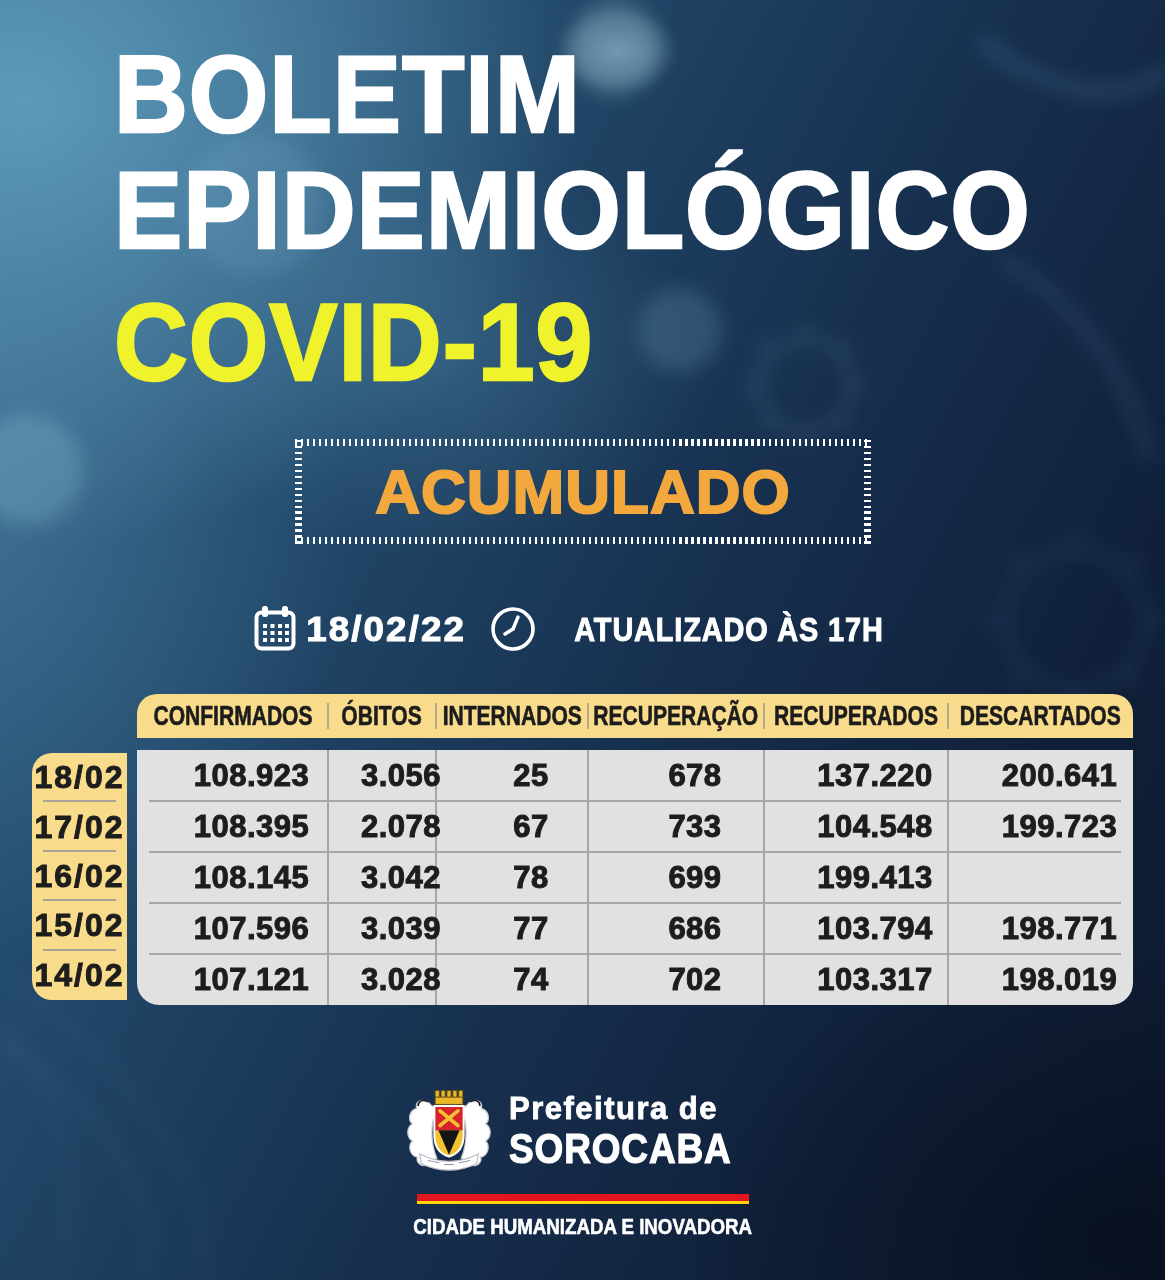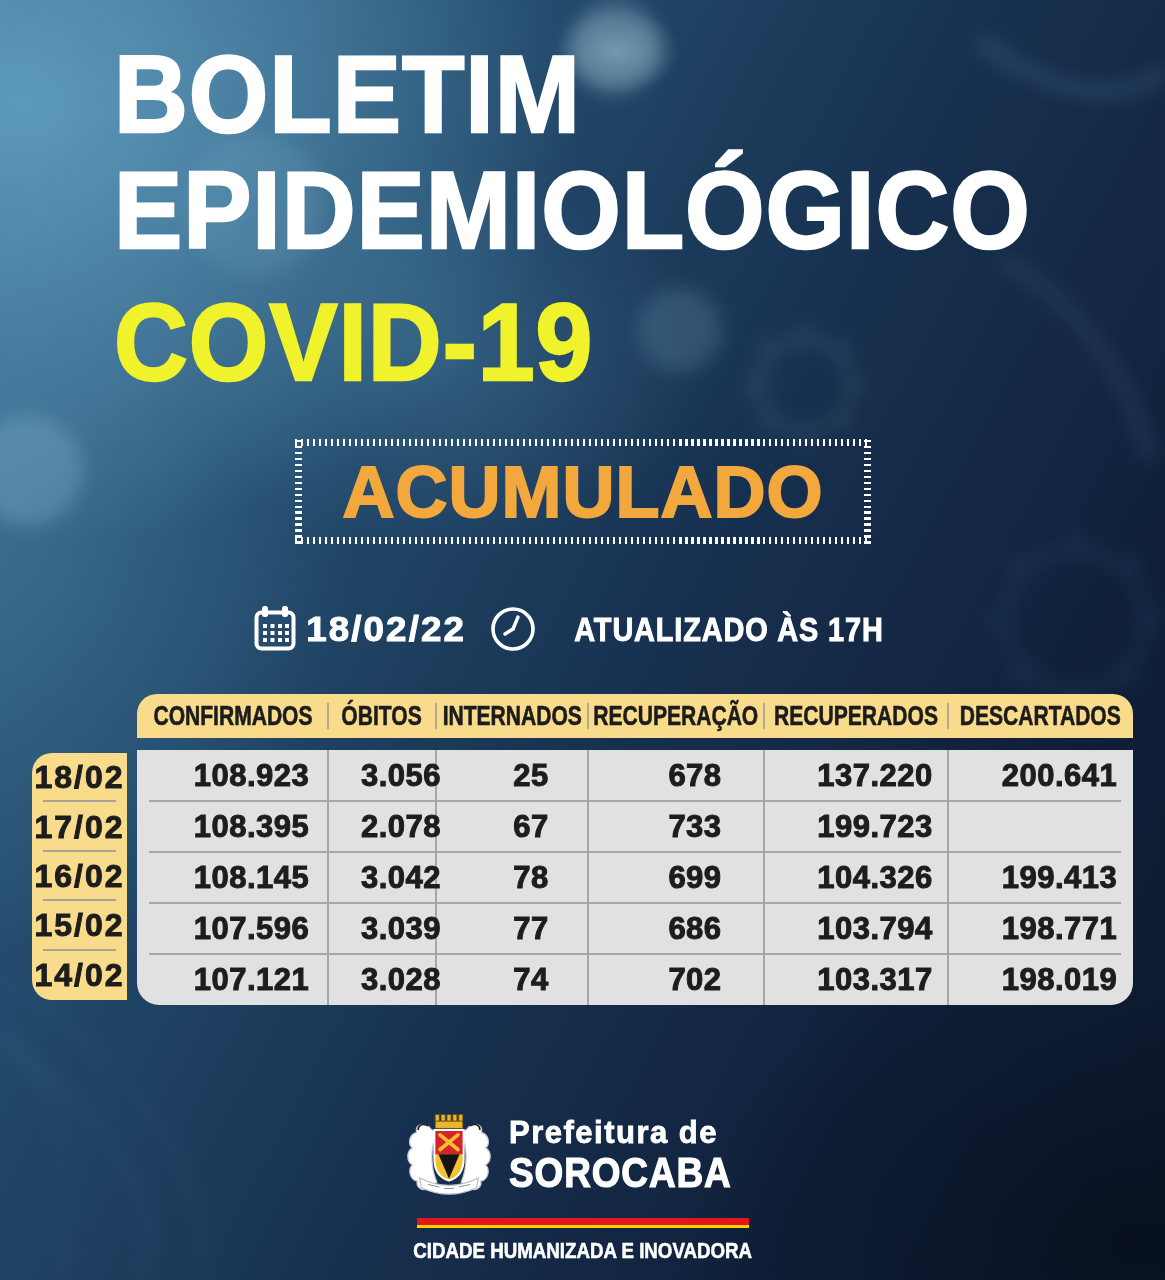--- a/index.html
+++ b/index.html
@@ -32,21 +32,21 @@
            display:flex; align-items:center; justify-content:center; }
   .bd-edge { position:absolute; pointer-events:none; }
   .bd-top    { top:0; left:0; right:0; height:7px;
                background:repeating-linear-gradient(90deg,#fff 0 2.5px, transparent 2.5px 6px); }
   .bd-bottom { bottom:0; left:0; right:0; height:7px;
                background:repeating-linear-gradient(90deg,#fff 0 2.5px, transparent 2.5px 6px); }
   .bd-left   { left:0; top:0; bottom:0; width:7px;
                background:repeating-linear-gradient(0deg,#fff 0 2.5px, transparent 2.5px 6px); }
   .bd-right  { right:0; top:0; bottom:0; width:7px;
                background:repeating-linear-gradient(0deg,#fff 0 2.5px, transparent 2.5px 6px); }
-  .badge-text { font-size:72px; color:#F3A83E; letter-spacing:1px; white-space:nowrap;
+  .badge-text { font-size:62px; color:#F3A83E; letter-spacing:1px; white-space:nowrap;
                 -webkit-text-stroke:2px currentColor; }
 
   
   .meta { position:absolute; left:0; top:601px; width:100%; height:56px;
           display:flex; align-items:center; justify-content:center; }
   .meta-text { color:#fff; white-space:nowrap; -webkit-text-stroke:1px #fff; }
   .meta-date { font-size:35px; letter-spacing:2px; transform:scaleX(1.05); margin-left:12px; }
   .meta-upd  { font-size:34px; letter-spacing:1px; transform:scaleX(0.85); margin-left:10px; }
   .icon-cal  { margin-right:2px; }
   .icon-clk  { margin-left:26px; }
@@ -75,21 +75,21 @@
   .date-col { position:absolute; left:32px; top:753px; width:95px; height:247px;
               background:#F9DB8C; border-radius:20px 0 0 20px;
               display:flex; flex-direction:column; }
   .date-cell { position:relative; flex:1; display:flex; align-items:center; justify-content:center; }
   .date-cell:not(:last-child)::after { content:""; position:absolute; left:11px; right:11px;
               bottom:0; height:2px; background:#a9a295; }
   .date-cell span { font-size:32px; letter-spacing:2px; color:#1d1d1d;
                     -webkit-text-stroke:1px #1d1d1d; }
 
   
-  .footer { position:absolute; left:0; top:1108px; width:100%;
+  .footer { position:absolute; left:0; top:1084px; width:100%;
             display:flex; flex-direction:column; align-items:center; }
   .logo-row { display:flex; align-items:center; }
   .org { margin-left:14px; color:#fff; }
   .org1 { font-size:31px; line-height:34px; letter-spacing:1.5px; white-space:nowrap;
           -webkit-text-stroke:0.8px #fff; }
   .org2 { font-size:42px; line-height:46px; letter-spacing:1px; white-space:nowrap;
           transform:scaleX(0.88); transform-origin:0 50%; -webkit-text-stroke:1.2px #fff; }
   .bar { width:332px; height:10px; margin-top:14px; display:flex; flex-direction:column; }
   .bar-red { flex:2; background:#E3161E; }
   .bar-yellow { flex:1; background:#FFD400; }
@@ -245,38 +245,38 @@
       <div class="td">
           <span>2.078</span>
         </div>
       <div class="td">
           <span>67</span>
         </div>
       <div class="td">
           <span>733</span>
         </div>
       <div class="td">
+          <span>104.548</span>
+        </div>
+      <div class="td">
           <span>199.723</span>
         </div>
     </div>
     <div class="trow">
       <div class="td">
           <span>108.145</span>
         </div>
       <div class="td">
           <span>3.042</span>
         </div>
       <div class="td">
           <span>78</span>
         </div>
       <div class="td">
           <span>699</span>
-        </div>
-      <div class="td">
-          <span>104.326</span>
         </div>
       <div class="td">
           <span>199.413</span>
         </div>
     </div>
     <div class="trow">
       <div class="td">
           <span>107.596</span>
         </div>
       <div class="td">

